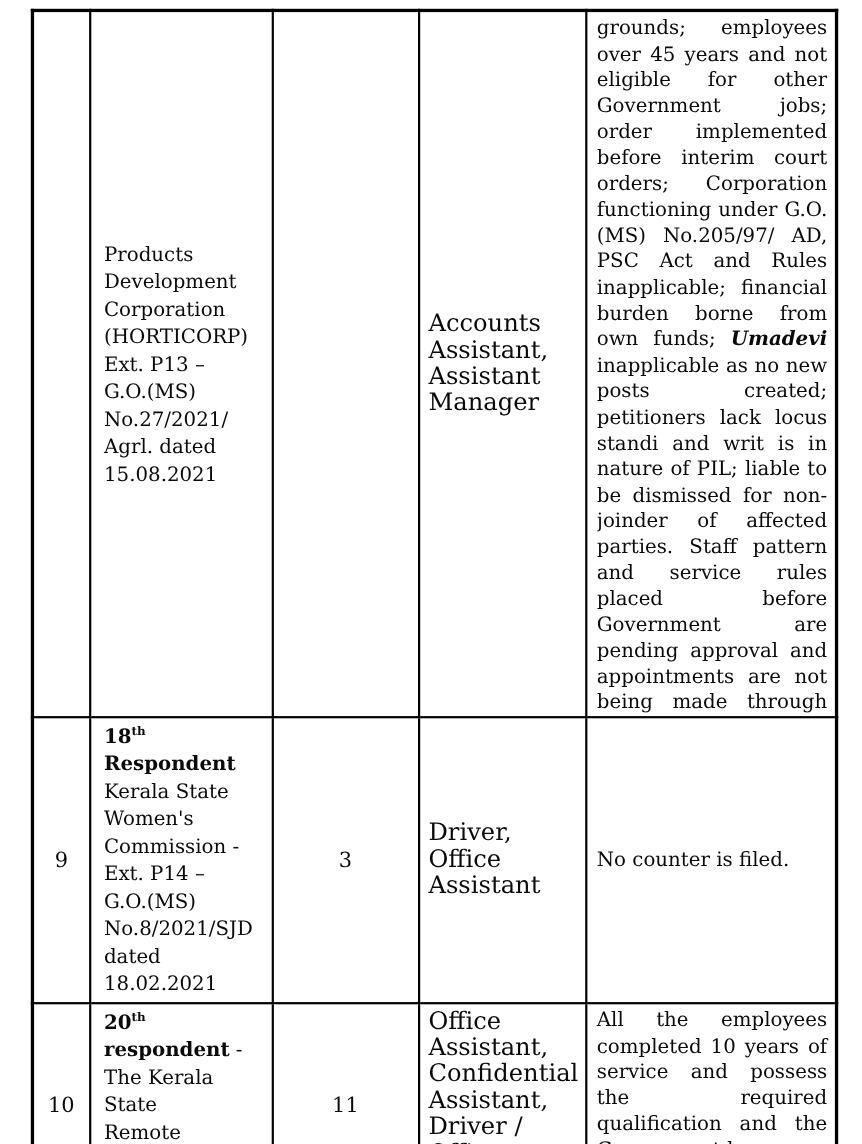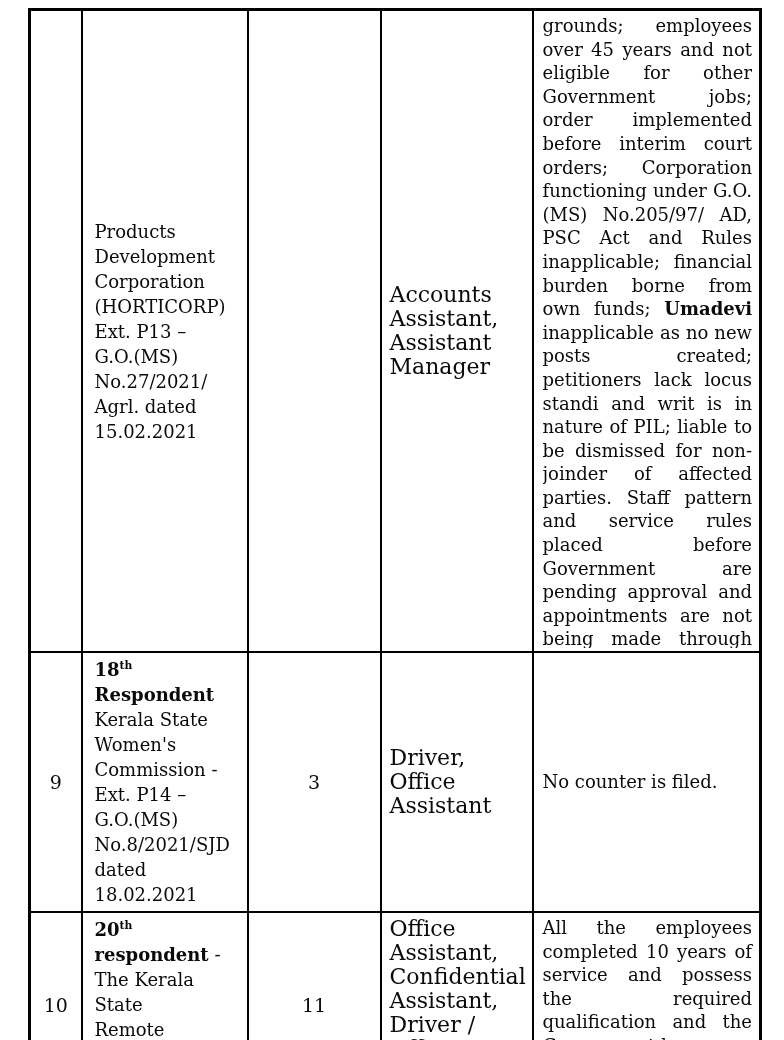--- a/index.html
+++ b/index.html
@@ -68,21 +68,21 @@
     line-height: 23.6px;
     text-align: justify;
   }
   .valign-top { vertical-align: top; }
   .no-justify { text-align: left; margin-top: 36px; }
   .clamp {
     max-height: 634px;
     overflow: hidden;
   }
   .b { font-weight: bold; }
-  .i { }
+  .i { font-style: italic; }
   .sup {
     font-size: 0.6em;
     vertical-align: super;
     line-height: 0;
   }
 </style>
 </head>
 <body>
 
 <div class="page">
@@ -98,21 +98,21 @@
       <tr class="r1">
         <td class="cell-serial"></td>
         <td class="cell-resp">Products
 Development
 Corporation
 (HORTICORP)
 Ext. P13 –
 G.O.(MS)
 No.27/2021/
 Agrl. dated
-15.02.2021</td>
+15.08.2021</td>
         <td class="cell-count"></td>
         <td class="cell-posts">Accounts
 Assistant,
 Assistant
 Manager</td>
         <td class="cell-counter valign-top">
           <div class="clamp"><span>grounds; employees over 45 years and not eligible for other Government jobs; order implemented before interim court orders; Corporation functioning under G.O.(MS) No.205/97/ AD, PSC Act and Rules inapplicable; financial burden borne from own funds; </span><span class="b i">Umadevi</span><span> inapplicable as no new posts created; petitioners lack locus standi and writ is in nature of PIL; liable to be dismissed for non-joinder of affected parties. Staff pattern and service rules placed before Government are pending approval and appointments are not being made through Public Service Commission.</span></div>
         </td>
       </tr>
       <tr class="r2">

